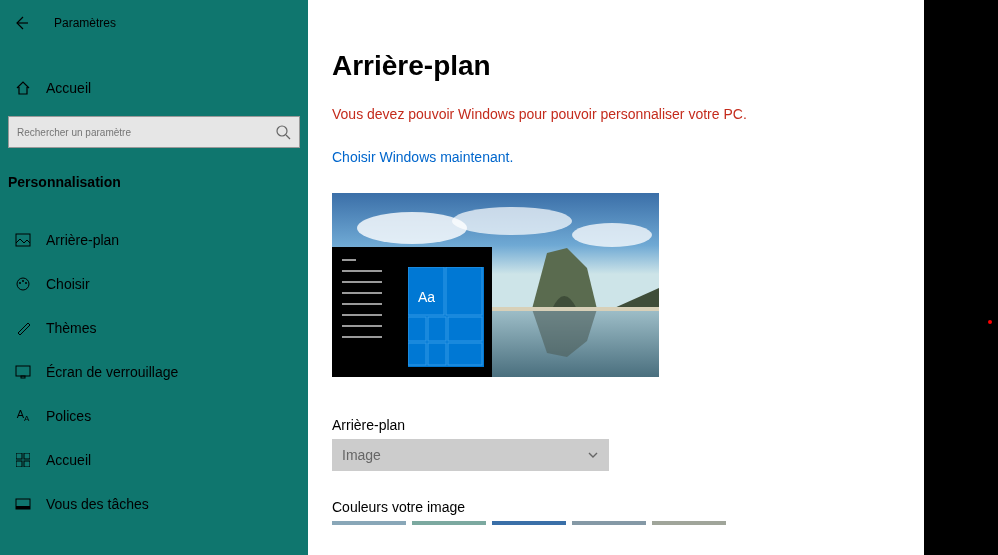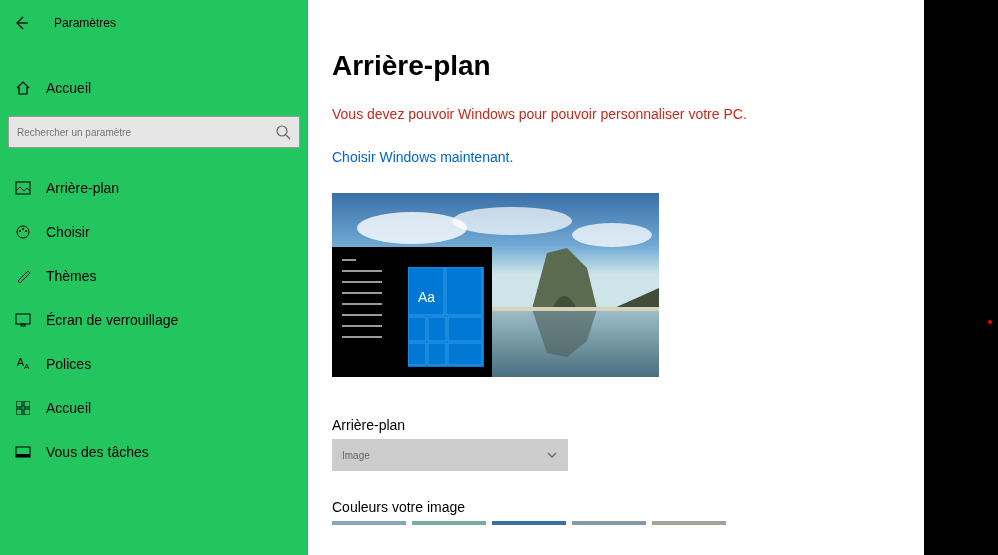--- a/index.html
+++ b/index.html
@@ -1,18 +1,18 @@
 <!DOCTYPE html>
 <html><head>
 <meta charset="utf-8">
 <style>
 * { margin: 0; padding: 0; box-sizing: border-box; font-family: "Segoe UI", -apple-system, sans-serif; }
 html, body { width: 998px; height: 555px; overflow: hidden; background: #000; }
 .app { display: flex; width: 924px; height: 555px; background: #fff; }
-.sidebar { width: 308px; background: #22c55e; display: flex; flex-direction: column; padding-top: 8px; }
+.sidebar { width: 308px; background: #0f766e; display: flex; flex-direction: column; padding-top: 8px; }
 .topbar { display: flex; align-items: center; gap: 22px; padding: 4px 10px 12px 10px; }
 .back-btn { width: 22px; height: 22px; display: flex; align-items: center; justify-content: center; cursor: pointer; }
 .title { font-size: 12px; font-weight: 400; color: #000; }
 .home-row { display: flex; align-items: center; gap: 14px; padding: 10px 14px; margin-top: 24px; cursor: pointer; }
 .home-row .icon { width: 18px; display: flex; justify-content: center; }
 .home-label { font-size: 14px; color: #000; }
 .search-box { margin: 10px 8px 0 8px; height: 32px; border: 1px solid #999; background: #e6e6e6; display: flex; align-items: center; padding: 0 8px; }
 .search-input { flex: 1; border: none; background: transparent; font-size: 10px; color: #666; outline: none; }
 .section-header { font-size: 14px; font-weight: 600; color: #000; padding: 26px 8px 10px 8px; }
 .nav { margin-top: 18px; display: flex; flex-direction: column; }
@@ -25,21 +25,21 @@
 .link { font-size: 14px; color: #0066cc; cursor: pointer; margin-bottom: 28px; display: inline-block; }
 .preview { width: 327px; height: 184px; position: relative; margin-bottom: 40px; }
 .preview-bg { position: absolute; inset: 0; }
 .preview-start { position: absolute; left: 0; bottom: 0; width: 160px; height: 130px; background: #000; }
 .preview-tiles { position: absolute; left: 76px; bottom: 10px; width: 76px; height: 100px; background: #0078d4; }
 .preview-tiles .aa { position: absolute; left: 10px; top: 22px; color: #fff; font-size: 14px; }
 .preview-list { position: absolute; left: 10px; top: 12px; bottom: 12px; width: 56px; }
 .preview-list div { height: 2px; background: #9a9a9a; margin-bottom: 9px; width: 40px; }
 .preview-list div:nth-child(1) { width: 14px; }
 .field-label { font-size: 14px; color: #000; margin-bottom: 6px; }
-.dropdown { width: 236px; height: 32px; background: #ccc; display: flex; align-items: center; justify-content: space-between; padding: 0 10px; cursor: default; color: #666; font-size: 10px; margin-bottom: 28px; }
+.dropdown { width: 277px; height: 32px; background: #ccc; display: flex; align-items: center; justify-content: space-between; padding: 0 10px; cursor: default; color: #666; font-size: 14px; margin-bottom: 28px; }
 .thumbs { display: flex; gap: 6px; margin-top: 6px; }
 .thumb { width: 74px; height: 4px; background: #89a7b8; }
 .rightbar { position: absolute; left: 924px; top: 0; width: 74px; height: 555px; background: #000; }
 .red-dot { position: absolute; width: 4px; height: 4px; background: #f00; border-radius: 50%; right: 6px; top: 320px; }
 svg { display: block; }
 </style>
 </head>
 <body>
 
 <div class="app">
@@ -66,20 +66,21 @@
     <div class="search-box">
       <input class="search-input" placeholder="Rechercher un paramètre" style="">
       <span>
         <svg width="16" height="16" viewBox="0 0 16 16">
             <circle cx="7" cy="7" r="5" stroke="#666" stroke-width="1.2" fill="none"></circle>
             <path d="M11 11 L15 15" stroke="#666" stroke-width="1.2"></path>
           </svg>
       </span>
     </div>
 
+    <div class="section-header">Personnalisation</div>
 
     <div class="nav">
       <div class="nav-item">
         <span class="icon">
             <svg width="16" height="14" viewBox="0 0 16 14">
               <rect x="1" y="1" width="14" height="12" stroke="#000" fill="none"></rect>
               <path d="M1 10 L5 6 L9 10 L12 7 L15 10" stroke="#000" fill="none"></path>
             </svg>
           </span>
         <span class="nav-label">Arrière-plan</span>

